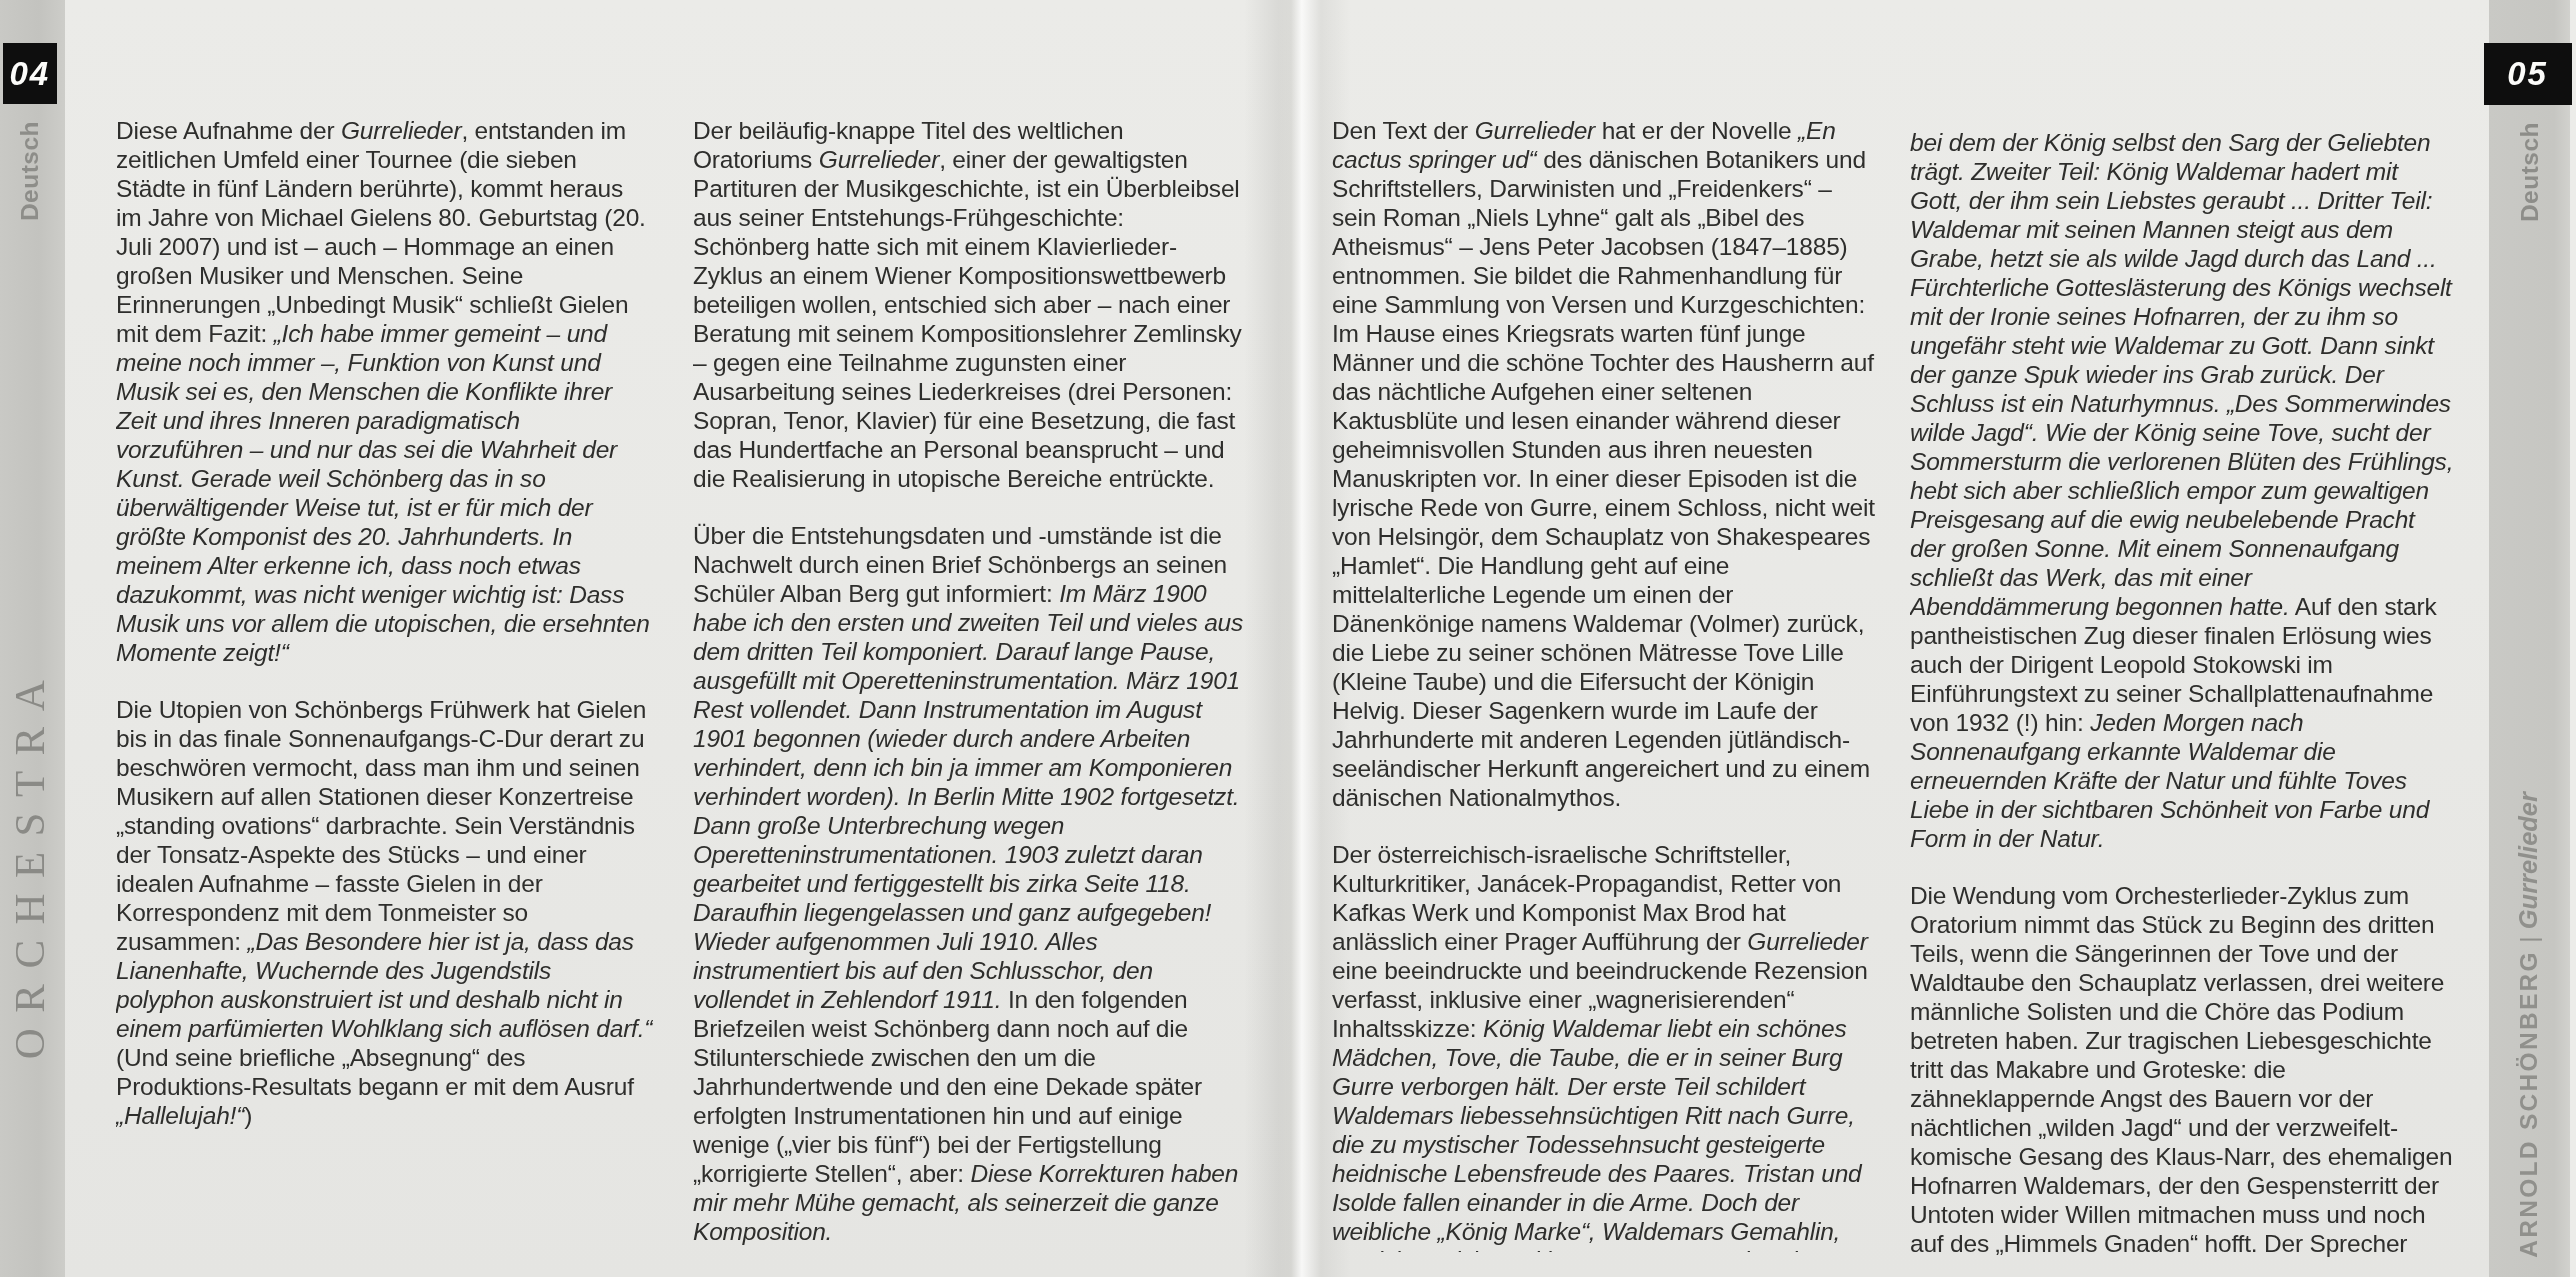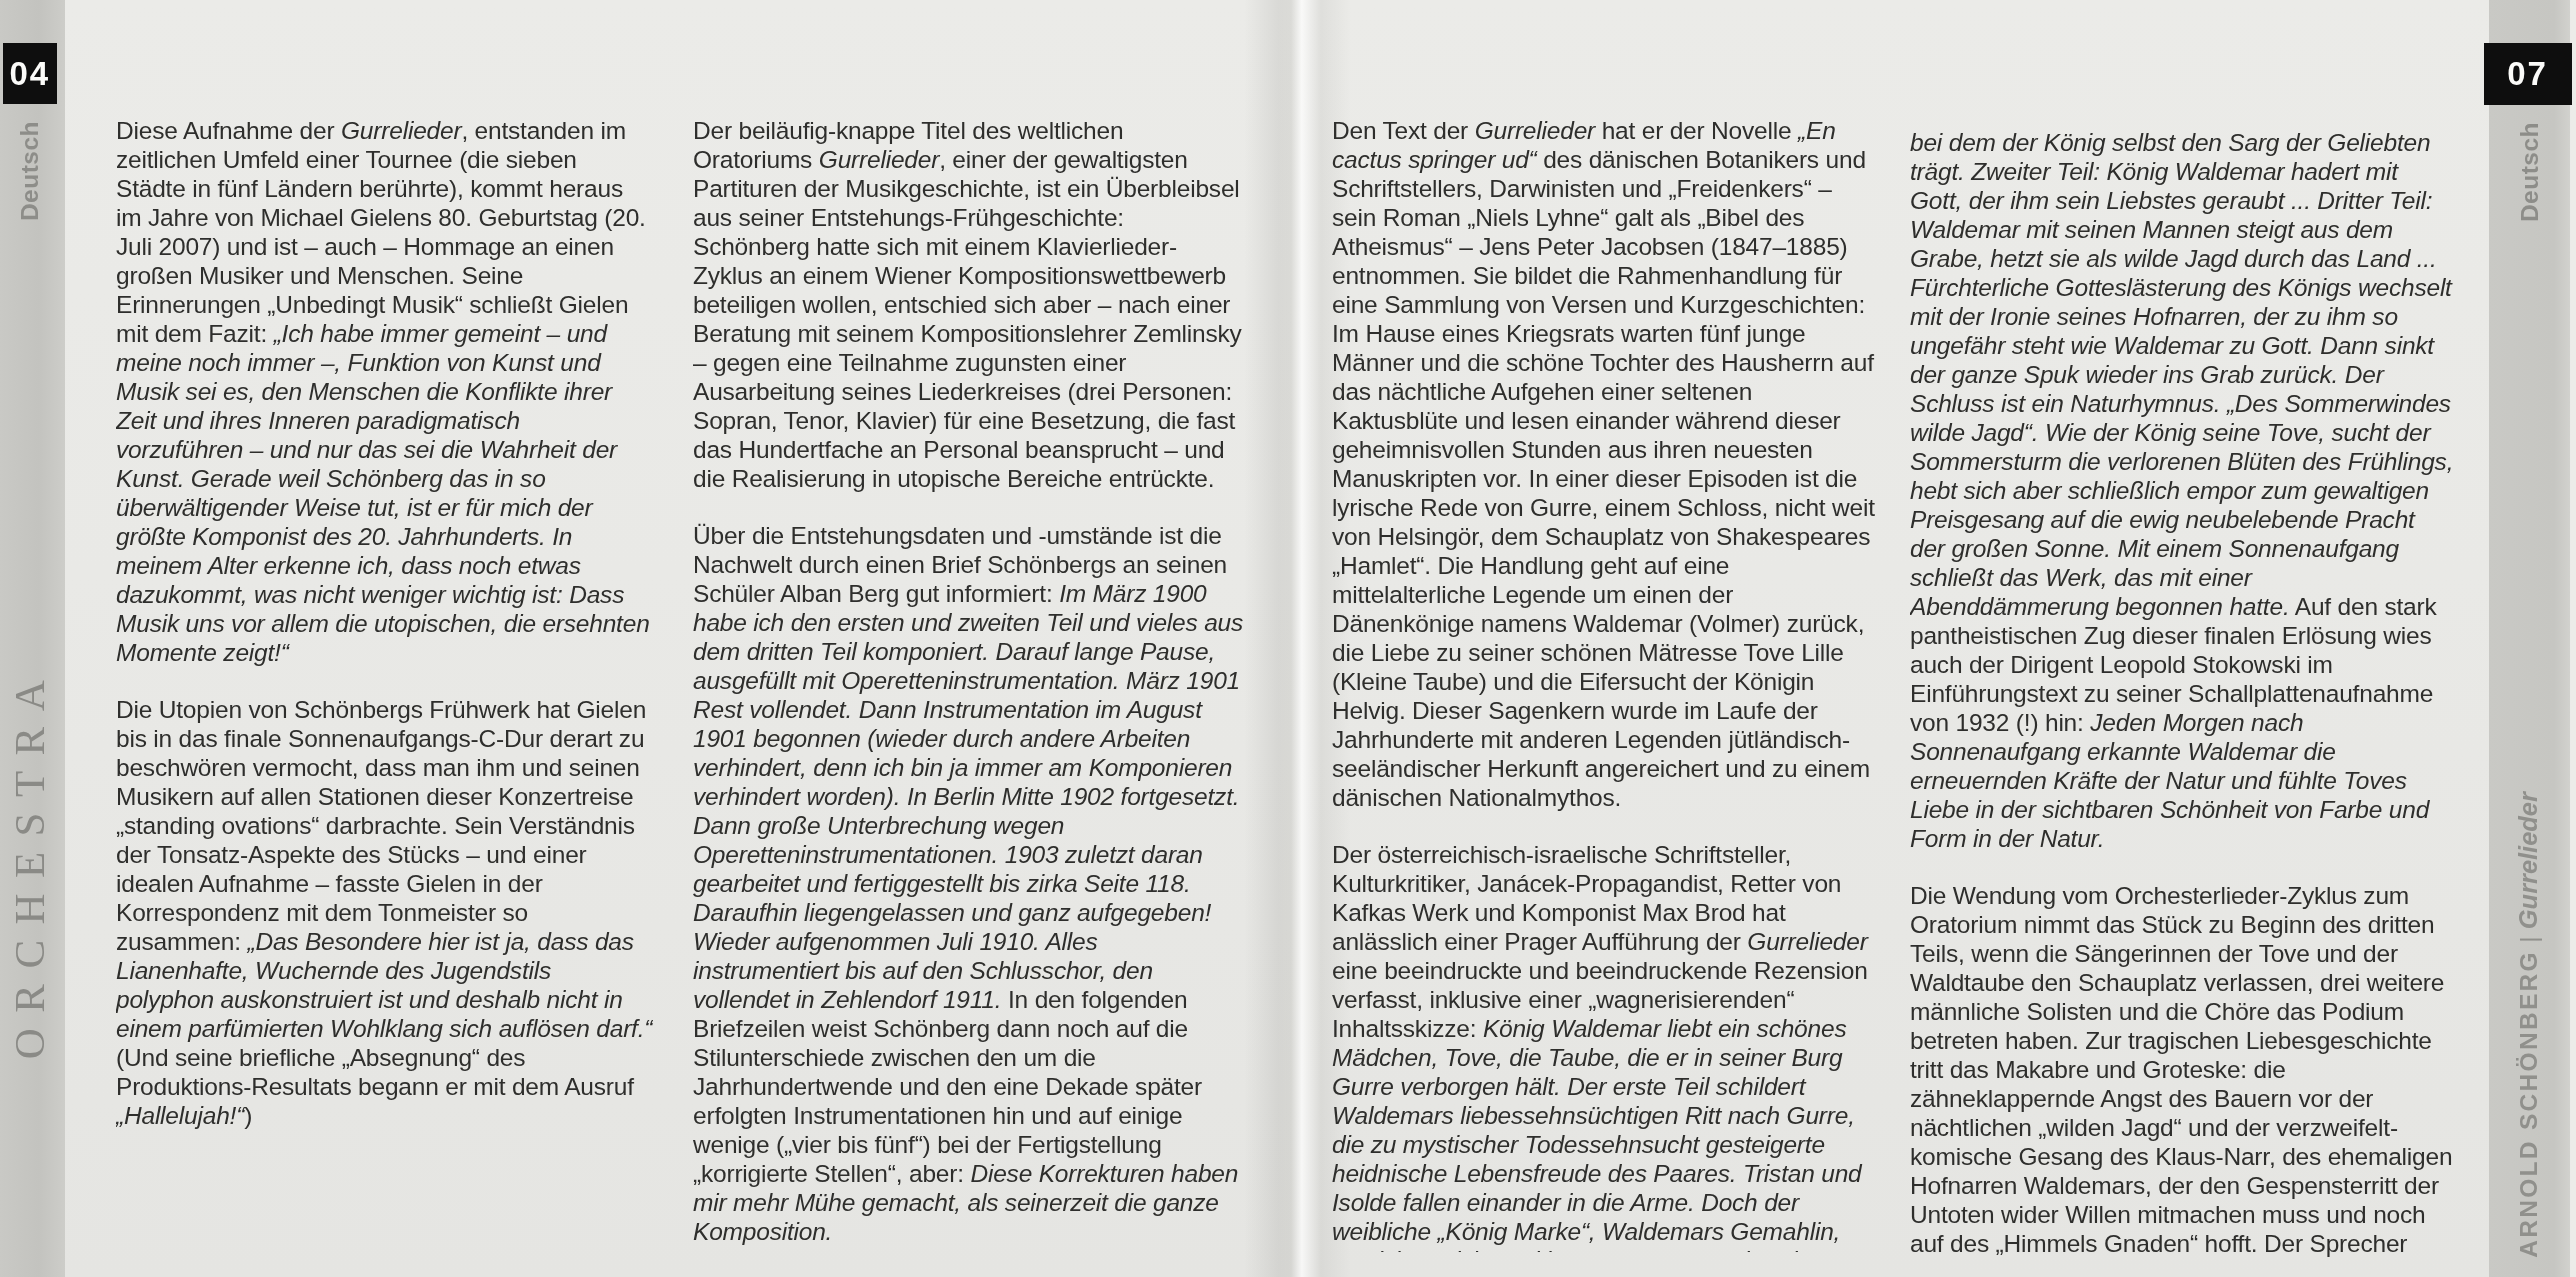--- a/index.html
+++ b/index.html
@@ -9,21 +9,21 @@
     font-family:"Liberation Sans",sans-serif;color:#2e2e2c;
   }
   
   .strip{position:absolute;top:0;height:100%;}
   .strip-left{left:0;width:65px;background:linear-gradient(90deg,#c9c9c5 0%,#c3c3bf 60%,#cdcdc9 100%);}
   .strip-right{right:0;width:87px;background:linear-gradient(270deg,#d6d6d2 0%,#c6c6c2 25%,#c9c9c5 100%);}
   
   .pagenum{
     position:absolute;background:#0e0e0e;color:#fbfbf9;
     display:flex;align-items:center;justify-content:center;
-    font-weight:700;font-size:33px;letter-spacing:1.8px;
+    font-weight:700;font-size:33px;letter-spacing:1.8px;font-style:italic;
   }
   .pagenum.left{left:2.7px;top:43px;width:54px;height:61px;}
   .pagenum.right{right:4.5px;top:43px;width:88px;height:62px;}
   
   .vlabel{
     position:absolute;white-space:nowrap;
     transform:translate(-50%,-50%) rotate(-90deg);
   }
   .lang-left{left:30px;top:171px;font-size:24.5px;font-weight:700;letter-spacing:0.5px;color:#8d8d89;}
   .lang-right{left:2530px;top:172px;font-size:24.5px;font-weight:700;letter-spacing:0.5px;color:#8d8d89;}
@@ -79,21 +79,21 @@
   <div class="vlabel lang-left">
     <span>Deutsch</span>
   </div>
   <div class="vlabel orchestra">
     <span>ORCHESTRA</span>
   </div>
 
   <div class="strip strip-right"></div>
   <div class="page-edge-right"></div>
   <div class="pagenum right">
-    <span>07</span>
+    <span>05</span>
   </div>
   <div class="vlabel lang-right">
     <span>Deutsch</span>
   </div>
   <div class="vlabel edge-title">
     <span class="artist">ARNOLD SCHÖNBERG</span><span class="sep">|</span><span class="work">Gurrelieder</span>
   </div>
 
 
   <div class="col" id="col-l1">

